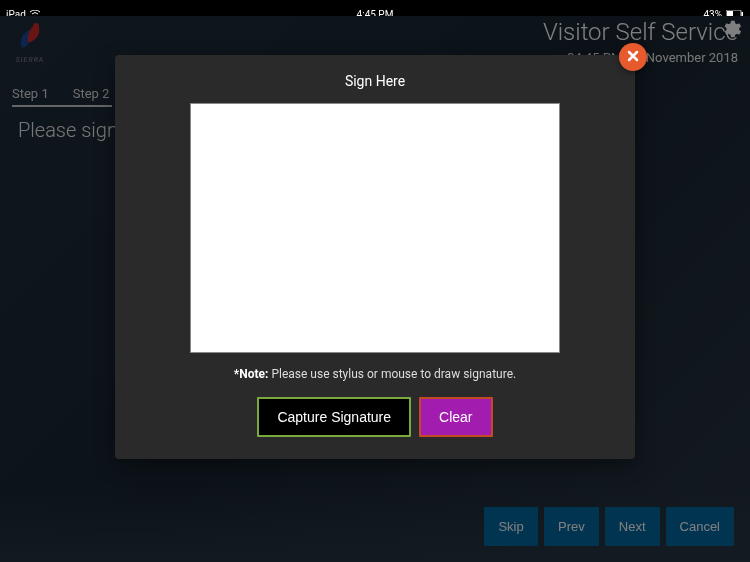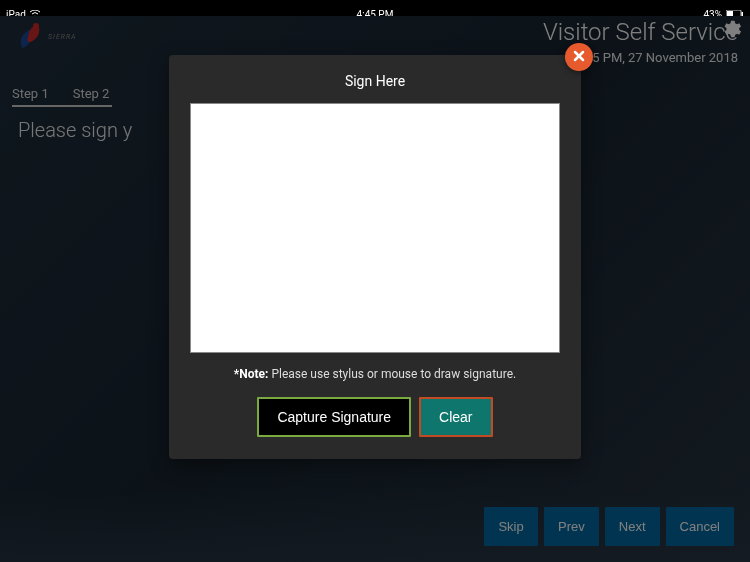--- a/index.html
+++ b/index.html
@@ -38,21 +38,21 @@
     .header {
       position: absolute;
       top: 18px; left: 12px; right: 12px;
       display: flex;
       justify-content: space-between;
       align-items: flex-start;
       z-index: 2;
     }
     .logo-box {
       display: flex;
-      flex-direction: row;
+      flex-direction: column;
       align-items: center;
       font-style: italic;
     }
     .logo {
       width: 36px;
       height: 36px;
       position: relative;
     }
     .logo-text {
       font-size: 7px;
@@ -98,21 +98,21 @@
       position: absolute;
       top: 16px; left: 0; right: 0; bottom: 0;
       background: rgba(0,0,0,0.5);
       z-index: 5;
     }
     .modal {
       position: absolute;
       top: 55px;
       left: 50%;
       transform: translateX(-50%);
-      width: 412px;
+      width: 520px;
       background: #2a2a2a;
       border-radius: 4px;
       z-index: 6;
       padding: 18px 20px 22px;
       box-shadow: 0 6px 20px rgba(0,0,0,0.4);
     }
     .modal-title {
       color: #fff;
       text-align: center;
       font-size: 14px;
@@ -146,21 +146,21 @@
       border-radius: 1px;
     }
     .btn-green {
       background: #000000;
       border: 2px solid #7aaa3f;
     }
     .btn-green-dim {
       background: #0369a1;
     }
     .btn-orange {
-      background: #0f766e;
+      background: #a21caf;
       border: 2px solid #c44a24;
     }
     .close-btn {
       position: absolute;
       top: -12px; right: -12px;
       width: 28px; height: 28px;
       background: #e65a2e;
       border-radius: 50%;
       display: flex;
       align-items: center;

